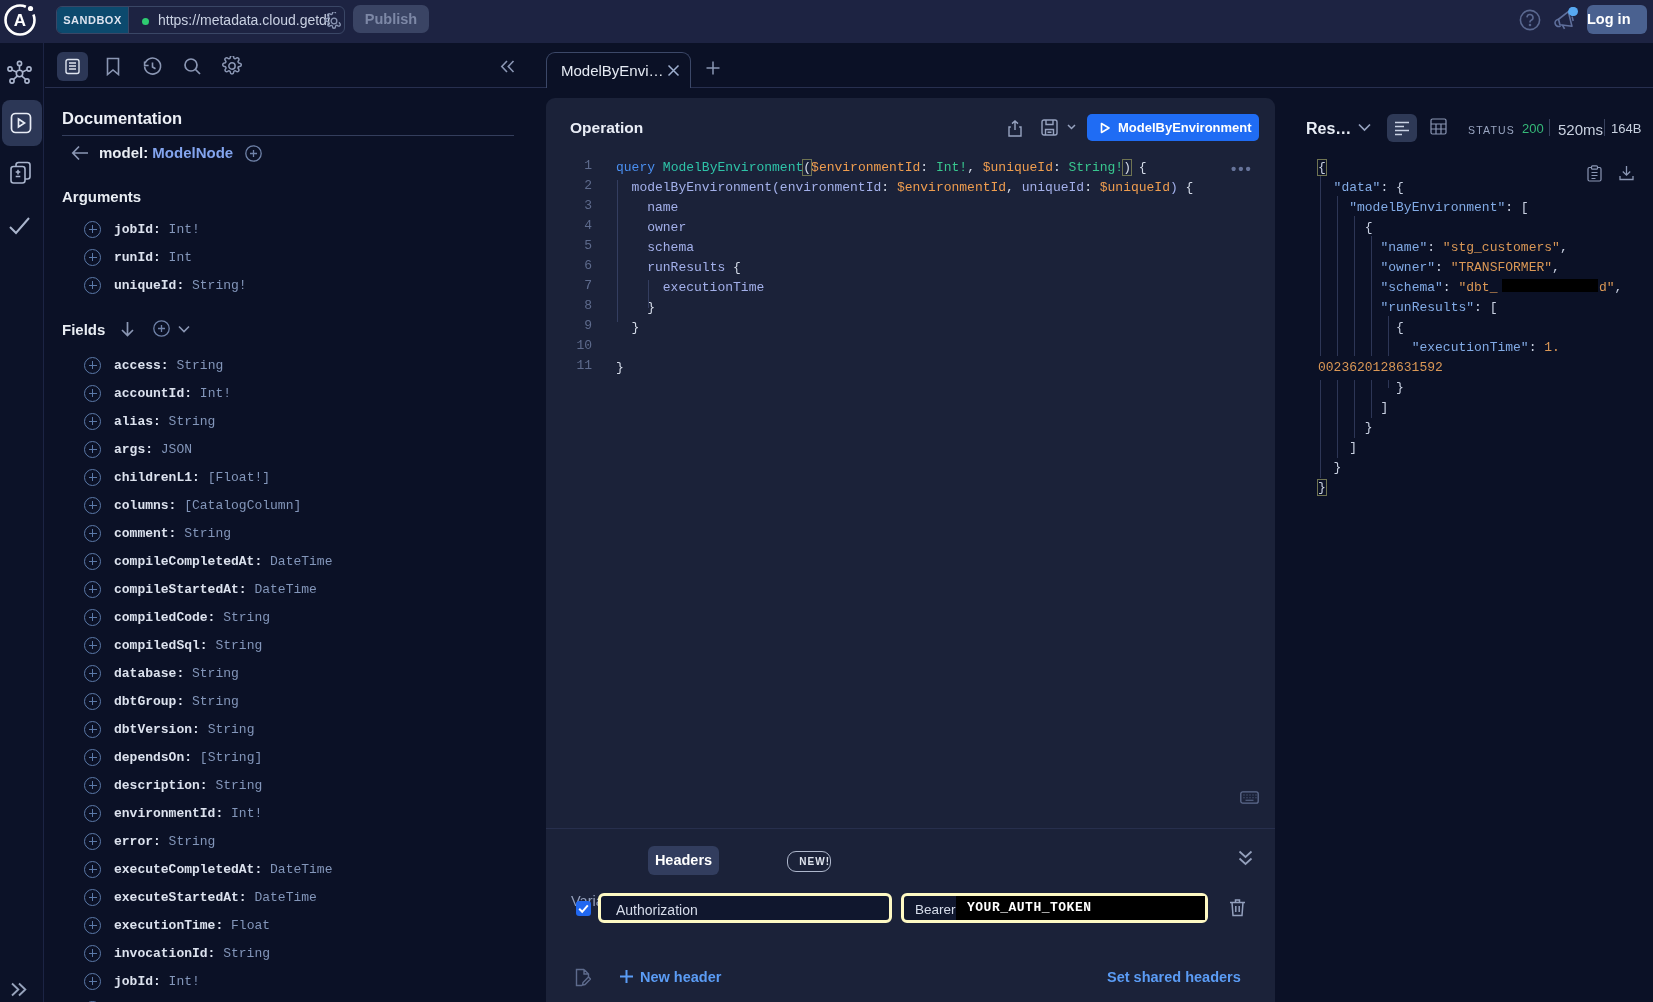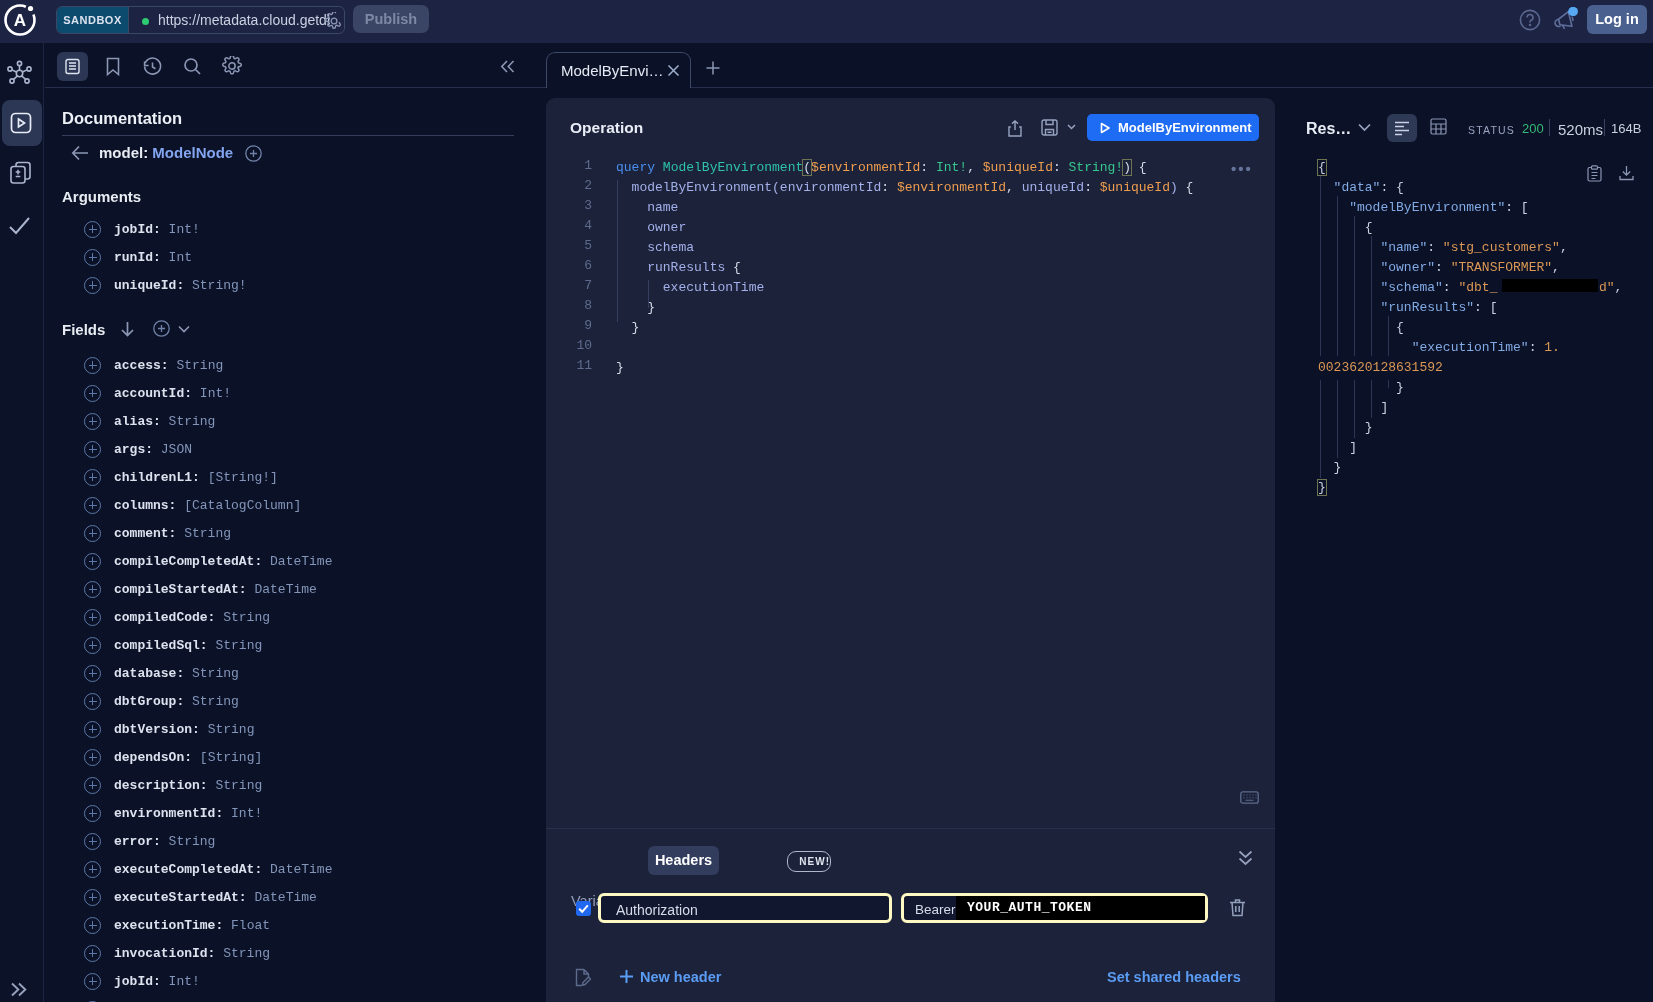--- a/index.html
+++ b/index.html
@@ -5,21 +5,21 @@
 html,body{width:1653px;height:1002px;overflow:hidden;background:#0b1126;font-family:"Liberation Sans",sans-serif}
 #root{position:relative;width:1653px;height:1002px}
 .abs{position:absolute}
 
 #topbar{position:absolute;left:0;top:0;width:1653px;height:43px;background:#1d2342}
 #urlbox{position:absolute;left:56px;top:6px;width:289px;height:28px;border:1px solid #3a4766;border-radius:6px;display:flex;align-items:center}
 #sandboxchip{width:72px;height:100%;background:#0c4a6e;border-right:1px solid #3a4766;border-radius:5px 0 0 5px;display:flex;align-items:center;justify-content:center;color:#dde3ef;font-size:11px;font-weight:bold;letter-spacing:.5px}
 #urltext{color:#c9d1e2;font-size:14px;margin-left:29px;white-space:nowrap;width:172px;overflow:hidden}
 .gdot{position:absolute;left:85px;top:10.5px;width:7px;height:7px;border-radius:50%;background:#2ecc71}
 #publish{position:absolute;left:353px;top:5px;width:76px;height:28px;background:#3a4464;border-radius:7px;color:#7d88a6;font-weight:bold;font-size:14.5px;text-align:center;line-height:28px}
-#login{position:absolute;left:1587px;top:5px;width:60px;height:29px;background:#4a6190;border-radius:6px;color:#fff;font-weight:bold;font-size:14.5px;text-align:center;line-height:29px}
+#login{position:absolute;left:1587px;top:5px;width:60px;height:29px;background:#4a6190;border-radius:6px;color:#fff;font-weight:bold;font-size:14.5px;text-align:left;line-height:29px}
 
 #rail{position:absolute;left:0;top:43px;width:44px;height:959px;background:#0c1228;border-right:1px solid #1c2444}
 #railsel{position:absolute;left:2px;top:100px;width:40px;height:46px;background:#2c3756;border-radius:8px}
 
 #docsel{position:absolute;left:57px;top:52px;width:31px;height:29px;background:#2c3756;border-radius:6px}
 #hline{position:absolute;left:45px;top:87px;width:1608px;height:1px;background:#272f4f}
 #doch1{position:absolute;left:62px;top:109px;font-size:16.5px;font-weight:bold;color:#edf0f6}
 #dochr{position:absolute;left:62px;top:135px;width:452px;height:1px;background:#343e5c}
 #modelrow{position:absolute;left:99px;top:144px;font-size:15px;color:#e8ecf2;font-weight:bold}
 #modelrow .mn{color:#83a4ee;font-weight:bold}
@@ -185,21 +185,21 @@
       <circle cx="8.5" cy="8.5" r="7.7"></circle>
       <path d="M5 8.5h7M8.5 5v7"></path>
     </svg>
   <svg class="abs" style="left:178px;top:325px" width="12" height="8" viewBox="0 0 12 8" fill="none" stroke="#8b97b4" stroke-width="1.6">
       <path d="M1 1.5l5 5 5-5"></path>
     </svg>
   <div class="frow" style="top:351px"><span class="plusc"></span><span class="fname">access: </span><span class="ftype">String</span></div>
 <div class="frow" style="top:379px"><span class="plusc"></span><span class="fname">accountId: </span><span class="ftype">Int!</span></div>
 <div class="frow" style="top:407px"><span class="plusc"></span><span class="fname">alias: </span><span class="ftype">String</span></div>
 <div class="frow" style="top:435px"><span class="plusc"></span><span class="fname">args: </span><span class="ftype">JSON</span></div>
-<div class="frow" style="top:463px"><span class="plusc"></span><span class="fname">childrenL1: </span><span class="ftype">[String!]</span></div>
+<div class="frow" style="top:463px"><span class="plusc"></span><span class="fname">childrenL1: </span><span class="ftype">[Float!]</span></div>
 <div class="frow" style="top:491px"><span class="plusc"></span><span class="fname">columns: </span><span class="ftype">[CatalogColumn]</span></div>
 <div class="frow" style="top:519px"><span class="plusc"></span><span class="fname">comment: </span><span class="ftype">String</span></div>
 <div class="frow" style="top:547px"><span class="plusc"></span><span class="fname">compileCompletedAt: </span><span class="ftype">DateTime</span></div>
 <div class="frow" style="top:575px"><span class="plusc"></span><span class="fname">compileStartedAt: </span><span class="ftype">DateTime</span></div>
 <div class="frow" style="top:603px"><span class="plusc"></span><span class="fname">compiledCode: </span><span class="ftype">String</span></div>
 <div class="frow" style="top:631px"><span class="plusc"></span><span class="fname">compiledSql: </span><span class="ftype">String</span></div>
 <div class="frow" style="top:659px"><span class="plusc"></span><span class="fname">database: </span><span class="ftype">String</span></div>
 <div class="frow" style="top:687px"><span class="plusc"></span><span class="fname">dbtGroup: </span><span class="ftype">String</span></div>
 <div class="frow" style="top:715px"><span class="plusc"></span><span class="fname">dbtVersion: </span><span class="ftype">String</span></div>
 <div class="frow" style="top:743px"><span class="plusc"></span><span class="fname">dependsOn: </span><span class="ftype">[String]</span></div>

